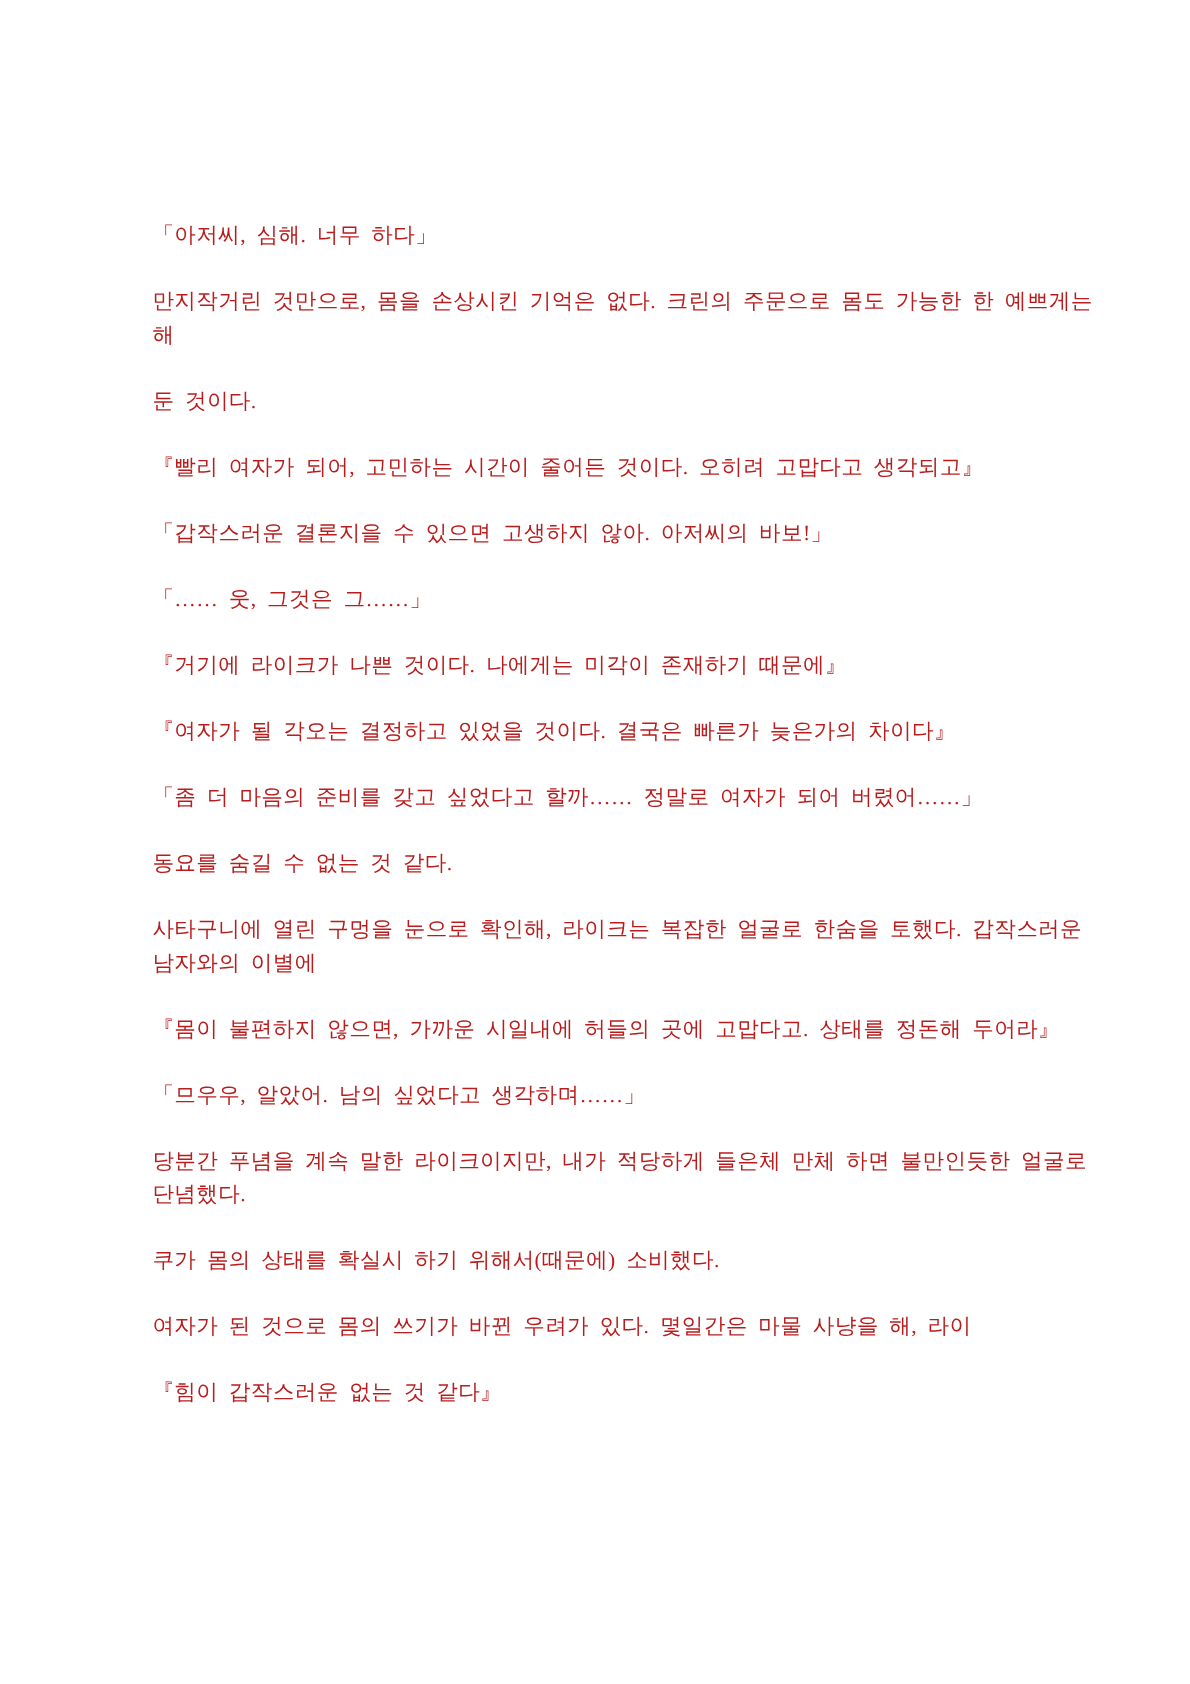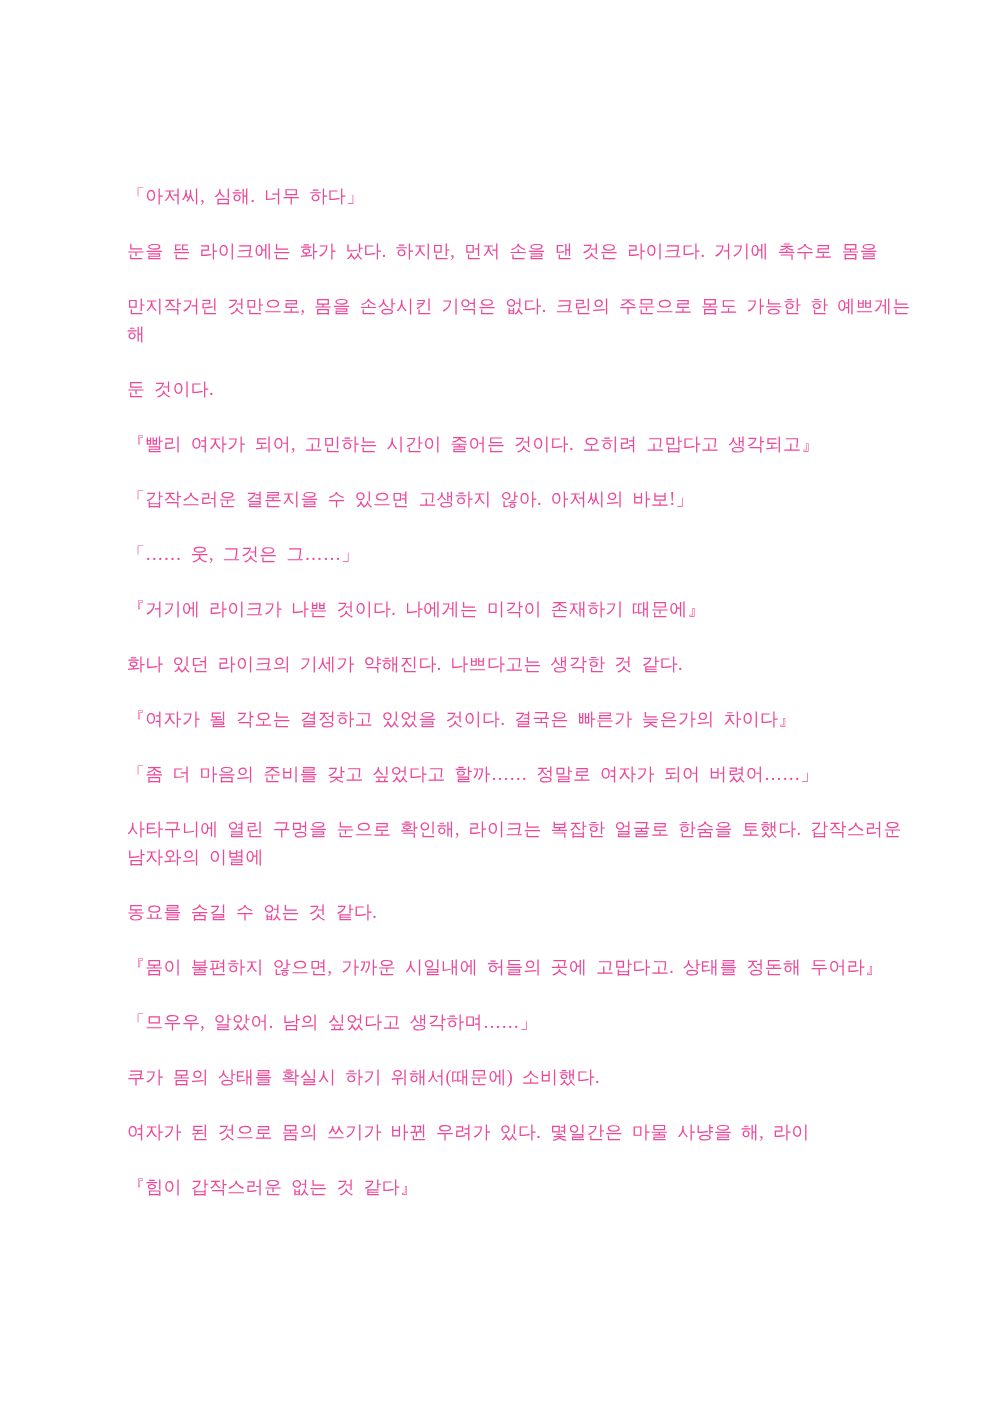--- a/index.html
+++ b/index.html
@@ -19,38 +19,35 @@
     height: 1403px;
     padding: 182px 127px 0 127px;
     background: #ffffff;
   }
   .paragraph {
     margin: 0 0 27px 0;
   }
   .line {
     font-size: 18px;
     line-height: 28px;
-    color: #ec4899;
+    color: #b91c1c;
     letter-spacing: 0.3px;
     word-spacing: 4px;
     white-space: nowrap;
   }
 </style>
 </head>
 <body>
 
 <div class="page">
 
   <div class="paragraph">
     <div class="line">「아저씨, 심해. 너무 하다」</div>
   </div>
 
-  <div class="paragraph">
-    <div class="line">눈을 뜬 라이크에는 화가 났다. 하지만, 먼저 손을 댄 것은 라이크다. 거기에 촉수로 몸을</div>
-  </div>
 
   <div class="paragraph">
     <div class="line">만지작거린 것만으로, 몸을 손상시킨 기억은 없다. 크린의 주문으로 몸도 가능한 한 예쁘게는</div>
     <div class="line">해</div>
   </div>
 
   <div class="paragraph">
     <div class="line">둔 것이다.</div>
   </div>
 
@@ -63,49 +60,50 @@
   </div>
 
   <div class="paragraph">
     <div class="line">「…… 웃, 그것은 그……」</div>
   </div>
 
   <div class="paragraph">
     <div class="line">『거기에 라이크가 나쁜 것이다. 나에게는 미각이 존재하기 때문에』</div>
   </div>
 
-  <div class="paragraph">
-    <div class="line">화나 있던 라이크의 기세가 약해진다. 나쁘다고는 생각한 것 같다.</div>
-  </div>
 
   <div class="paragraph">
     <div class="line">『여자가 될 각오는 결정하고 있었을 것이다. 결국은 빠른가 늦은가의 차이다』</div>
   </div>
 
   <div class="paragraph">
     <div class="line">「좀 더 마음의 준비를 갖고 싶었다고 할까…… 정말로 여자가 되어 버렸어……」</div>
   </div>
 
   <div class="paragraph">
-    <div class="line">사타구니에 열린 구멍을 눈으로 확인해, 라이크는 복잡한 얼굴로 한숨을 토했다. 갑작스러운</div>
-    <div class="line">남자와의 이별에</div>
+    <div class="line">동요를 숨길 수 없는 것 같다.</div>
   </div>
 
   <div class="paragraph">
-    <div class="line">동요를 숨길 수 없는 것 같다.</div>
+    <div class="line">사타구니에 열린 구멍을 눈으로 확인해, 라이크는 복잡한 얼굴로 한숨을 토했다. 갑작스러운</div>
+    <div class="line">남자와의 이별에</div>
   </div>
 
   <div class="paragraph">
     <div class="line">『몸이 불편하지 않으면, 가까운 시일내에 허들의 곳에 고맙다고. 상태를 정돈해 두어라』</div>
   </div>
 
   <div class="paragraph">
     <div class="line">「므우우, 알았어. 남의 싶었다고 생각하며……」</div>
   </div>
 
+  <div class="paragraph">
+    <div class="line">당분간 푸념을 계속 말한 라이크이지만, 내가 적당하게 들은체 만체 하면 불만인듯한 얼굴로</div>
+    <div class="line">단념했다.</div>
+  </div>
 
   <div class="paragraph">
     <div class="line">쿠가 몸의 상태를 확실시 하기 위해서(때문에) 소비했다.</div>
   </div>
 
   <div class="paragraph">
     <div class="line">여자가 된 것으로 몸의 쓰기가 바뀐 우려가 있다. 몇일간은 마물 사냥을 해, 라이</div>
   </div>
 
   <div class="paragraph">

